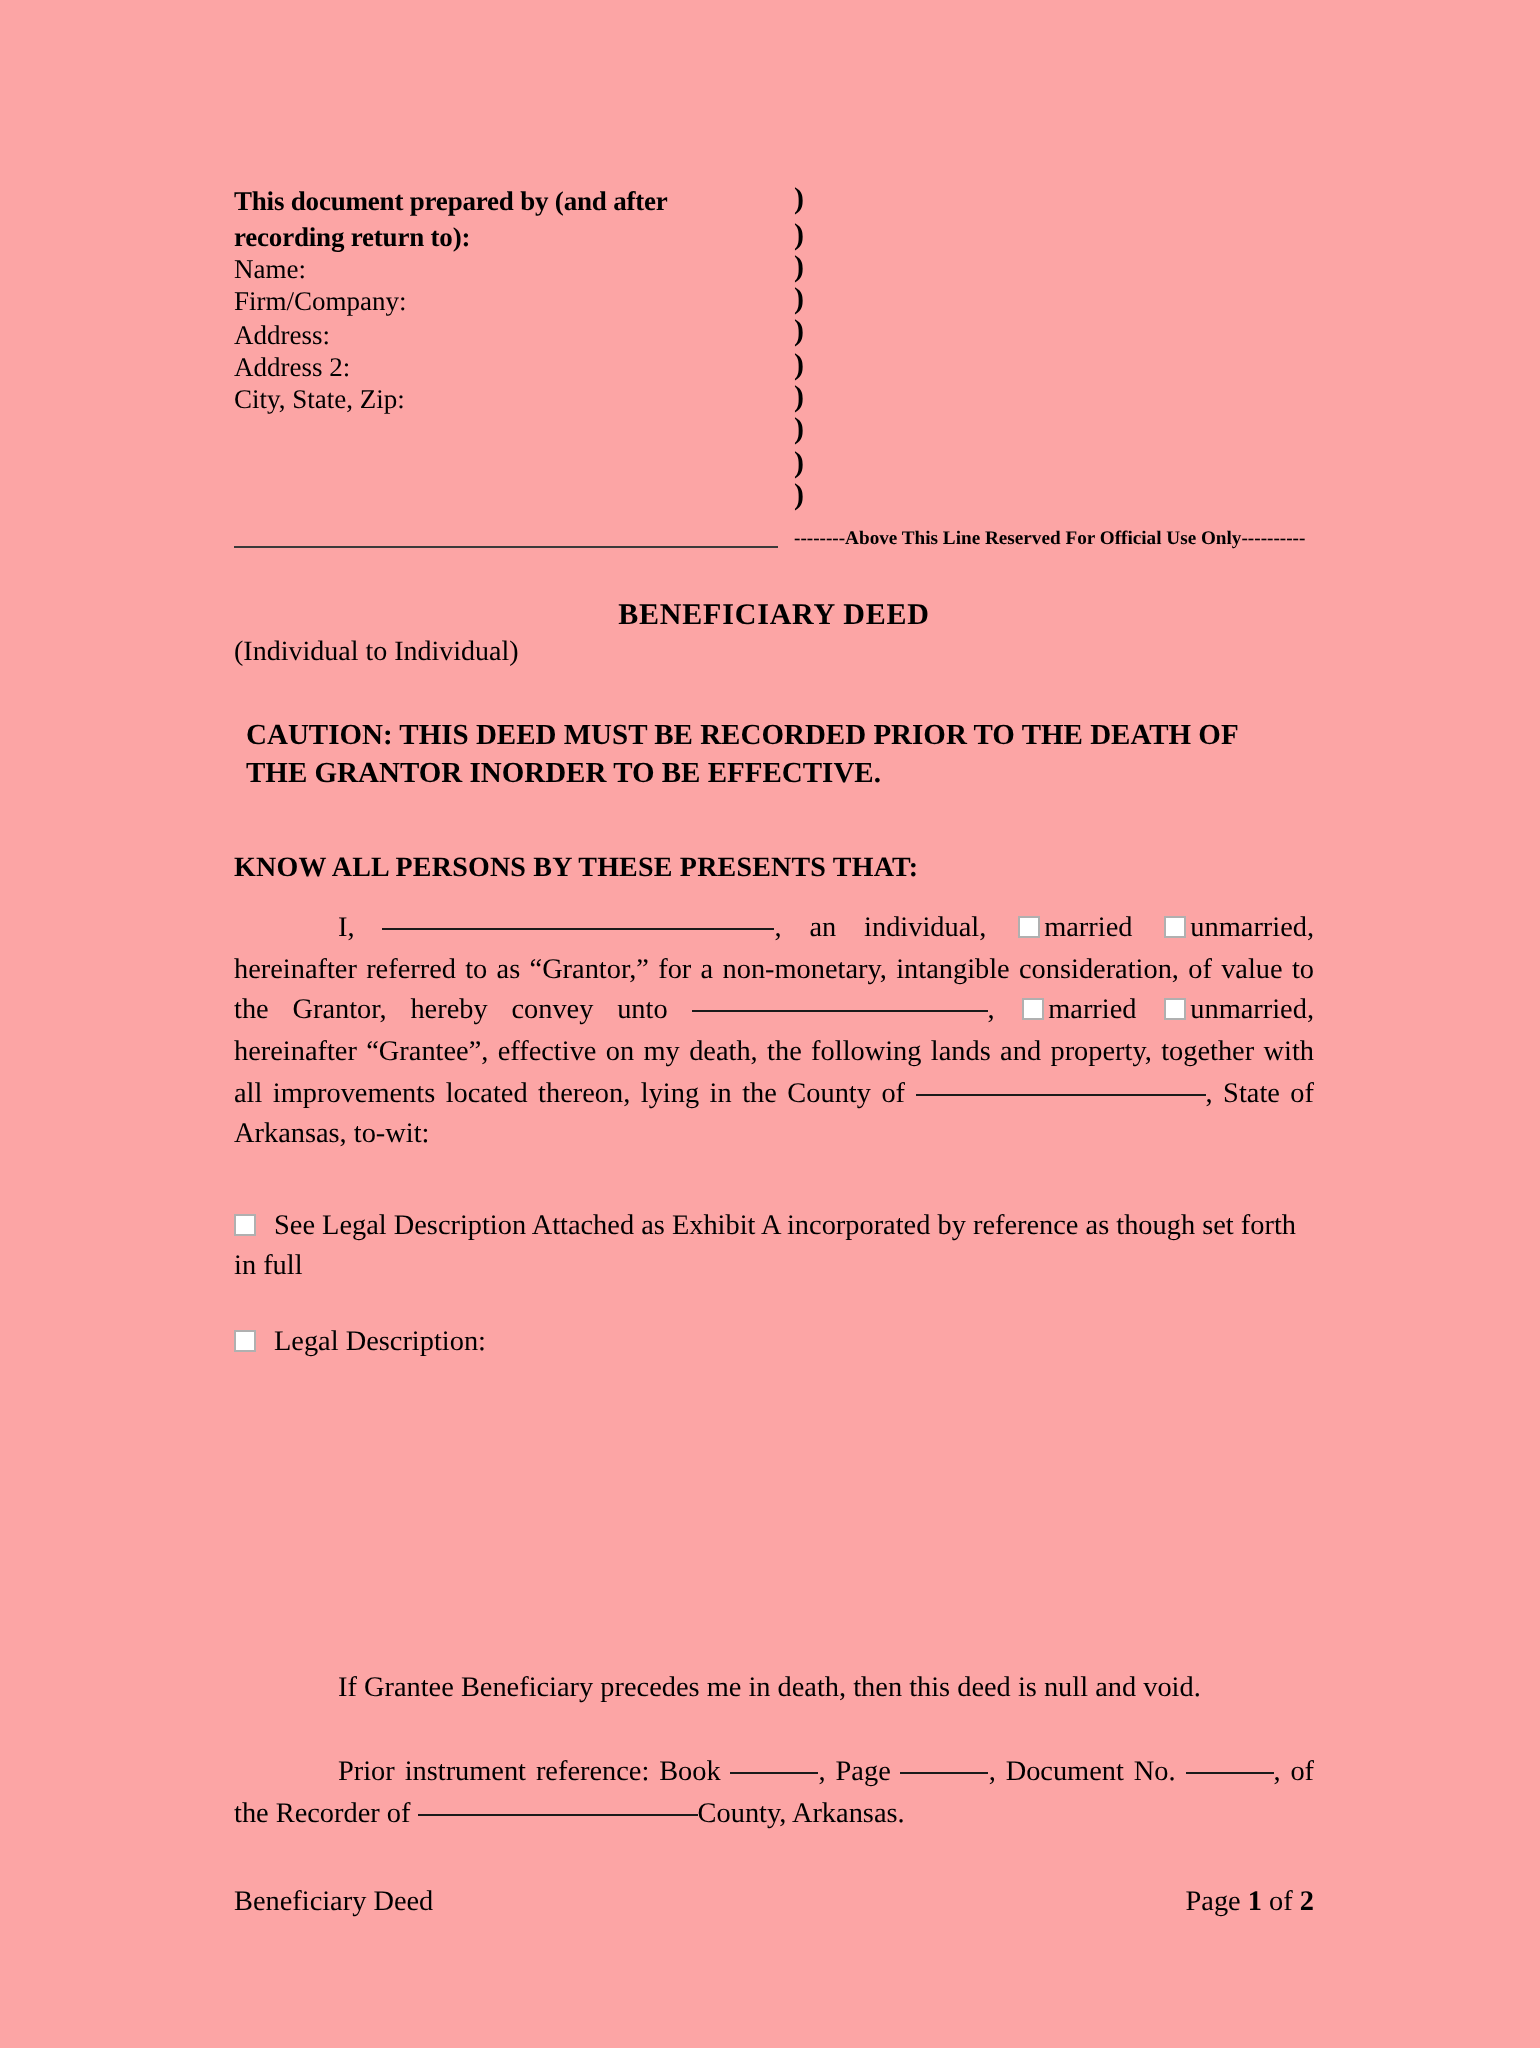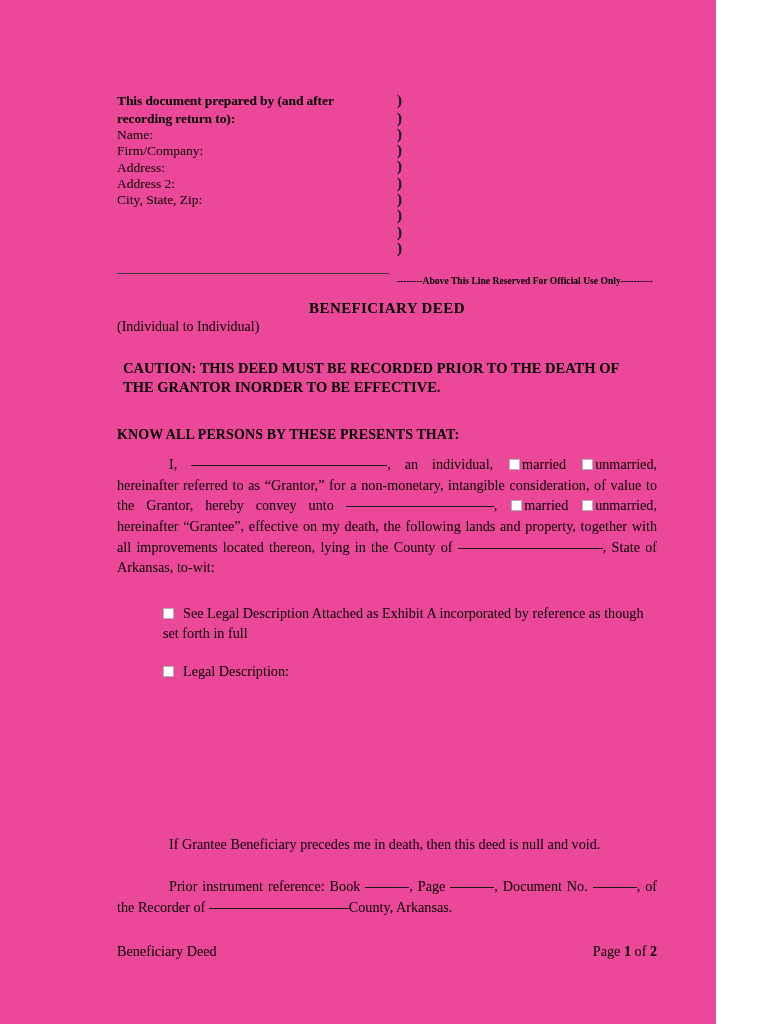--- a/index.html
+++ b/index.html
@@ -7,23 +7,23 @@
     margin: 0;
     padding: 0;
     background: #ffffff;
   }
   body {
     font-family: "Liberation Serif", "DejaVu Serif", serif;
     color: #000000;
   }
   .page {
     position: relative;
-    width: 716px;
+    width: 770px;
     height: 1024px;
-    background: #ec4899;
+    background: #fca5a5;
     overflow: hidden;
     box-sizing: border-box;
   }
   .content {
     position: absolute;
     left: 117px;
     top: 0;
     width: 540px;
   }
 
@@ -75,21 +75,21 @@
     height: 1px;
   }
   .official-use {
     flex: 1 1 auto;
     padding-left: 8px;
     font-size: 9.6px;
     font-weight: bold;
     line-height: 11px;
     white-space: nowrap;
     position: relative;
-    top: 12px;
+    top: 1px;
   }
 
   
   .doc-title {
     text-align: center;
     font-weight: bold;
     font-size: 15px;
     letter-spacing: 0.4px;
     margin-top: 26px;
   }
@@ -146,21 +146,20 @@
     vertical-align: -1px;
     margin: 0 2px;
     box-sizing: border-box;
   }
 
   .check-row {
     font-size: 14.2px;
     line-height: 20.6px;
     margin-top: 25px;
     text-align: left;
-    margin-left: 46px;
   }
   .check-row .cb {
     margin-right: 9px;
     margin-left: 0;
     vertical-align: -1px;
   }
   .check-row.second { margin-top: 17px; }
 
   .legal-space {
     height: 152px;

